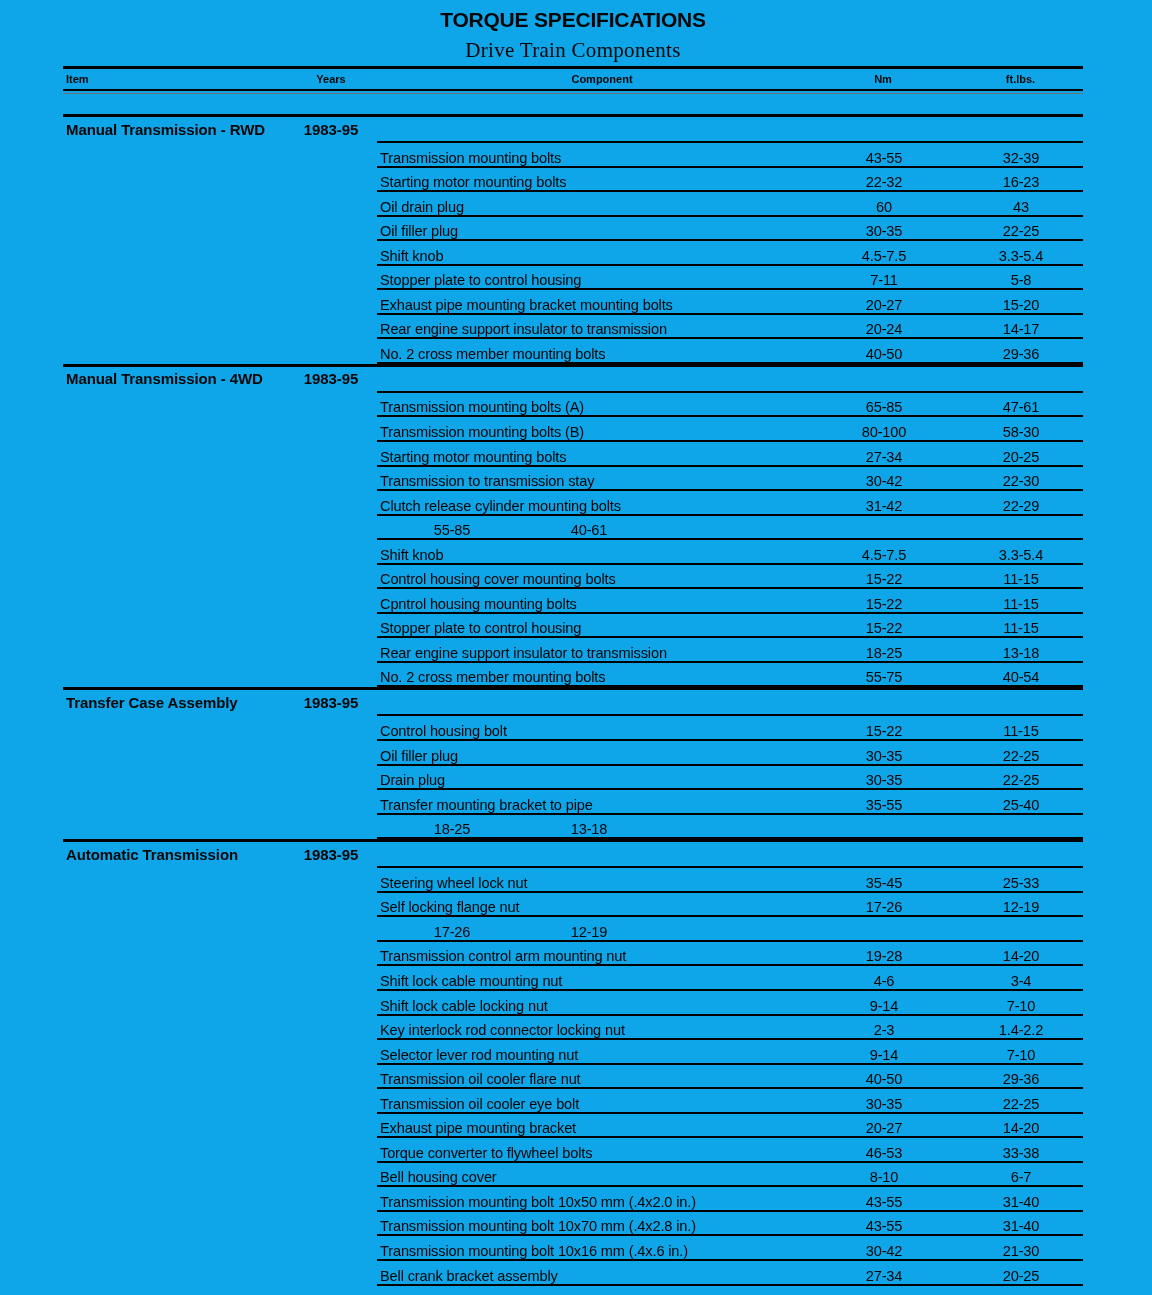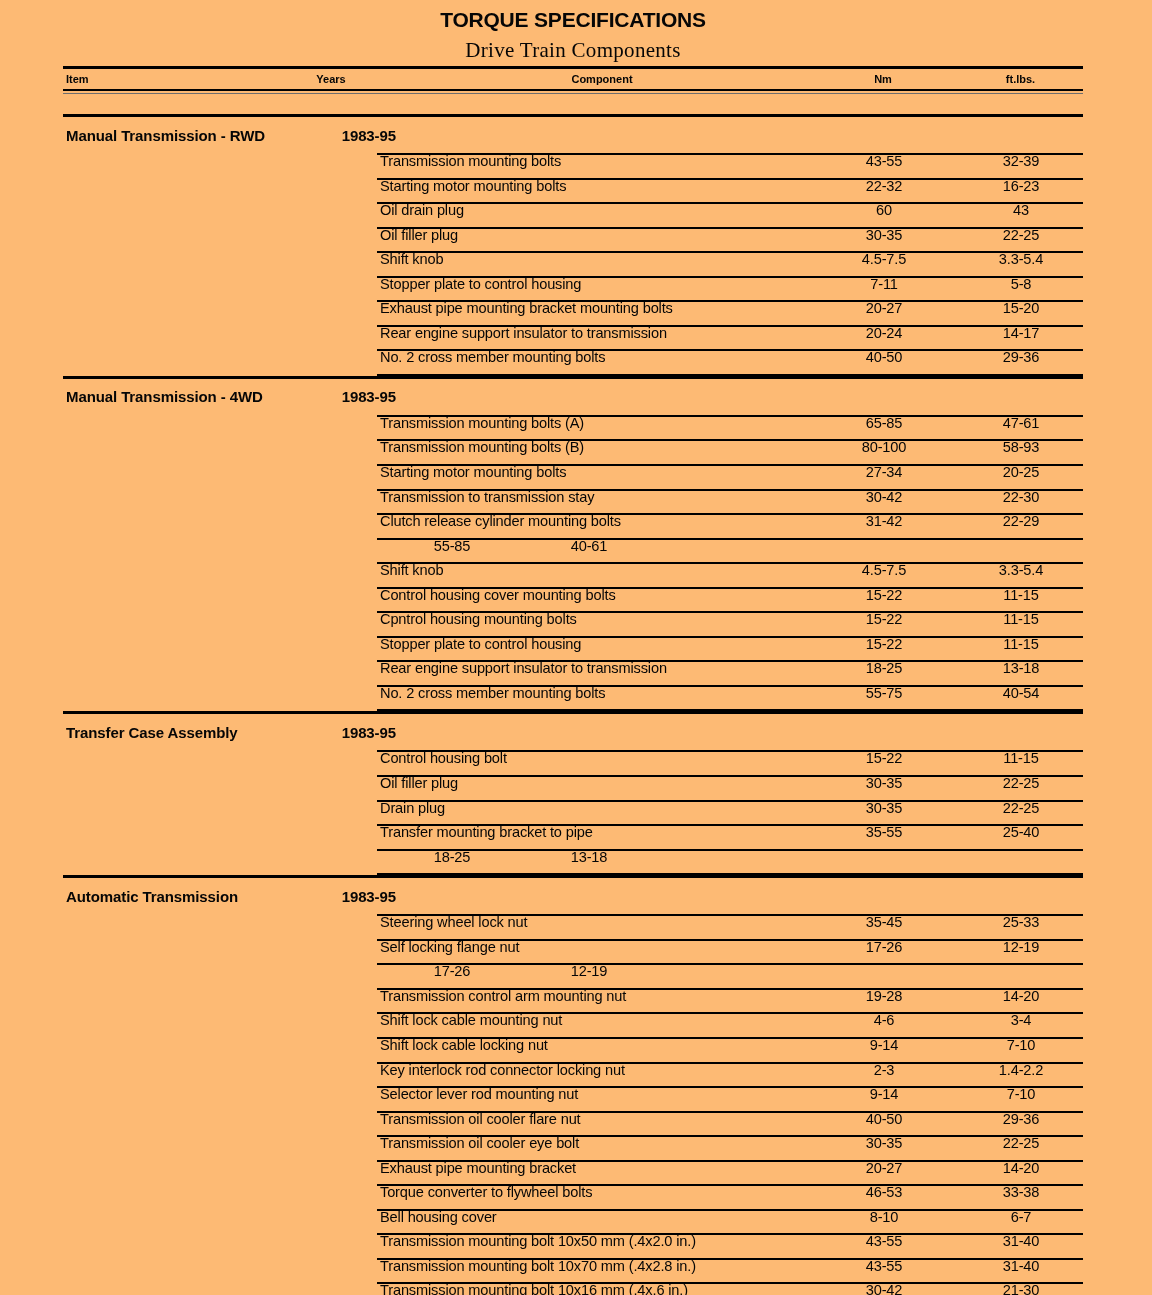--- a/index.html
+++ b/index.html
@@ -4,21 +4,21 @@
 <style>
   html, body {
     margin: 0;
     padding: 0;
     background: #ffffff;
   }
   .page {
     position: relative;
     width: 1152px;
     height: 1295px;
-    background: #fdba74;
+    background: #0ea5e9;
     overflow: hidden;
     font-family: "Liberation Sans", sans-serif;
     color: #060606;
   }
   .doc-title {
     margin: 8px 0 0 63px;
     width: 1020px;
     text-align: center;
     font-size: 21px;
     line-height: 24px;
@@ -56,36 +56,36 @@
   .hairline {
     height: 1px;
     background: #6e6e6e;
     margin-top: 2px;
   }
   #sections { margin-top: 20px; }
   .section { border-top: 3px solid #000; }
   .sec-head {
     display: flex;
     align-items: center;
-    height: 36px;
+    height: 24px;
     font-weight: bold;
     font-size: 15px;
     letter-spacing: -0.1px;
   }
   .sec-label { width: 200px; padding-left: 3px; white-space: nowrap; }
-  .sec-years { width: 130px; text-align: right; }
+  .sec-years { width: 130px; text-align: center; }
   .rows {
     margin-left: 314px;
     width: 706px;
     border-bottom: 2px solid #000;
   }
   .t-row {
     position: relative;
     display: flex;
-    align-items: flex-start;
+    align-items: flex-end;
     height: 24.55px;
     font-size: 14.6px;
     letter-spacing: -0.15px;
   }
   
   .t-row::before {
     content: "";
     position: absolute;
     left: 0; right: 0; top: 0;
     height: 4px;
@@ -189,21 +189,21 @@
     <div class="rows">
   <div class="t-row">
     <div class="cell comp">Transmission mounting bolts (A)</div>
     <div class="cell nm">65-85</div>
     <div class="cell ftlbs">47-61</div>
   </div>
 
   <div class="t-row">
     <div class="cell comp">Transmission mounting bolts (B)</div>
     <div class="cell nm">80-100</div>
-    <div class="cell ftlbs">58-93</div>
+    <div class="cell ftlbs">58-30</div>
   </div>
 
   <div class="t-row">
     <div class="cell comp">Starting motor mounting bolts</div>
     <div class="cell nm">27-34</div>
     <div class="cell ftlbs">20-25</div>
   </div>
 
   <div class="t-row">
     <div class="cell comp">Transmission to transmission stay</div>

